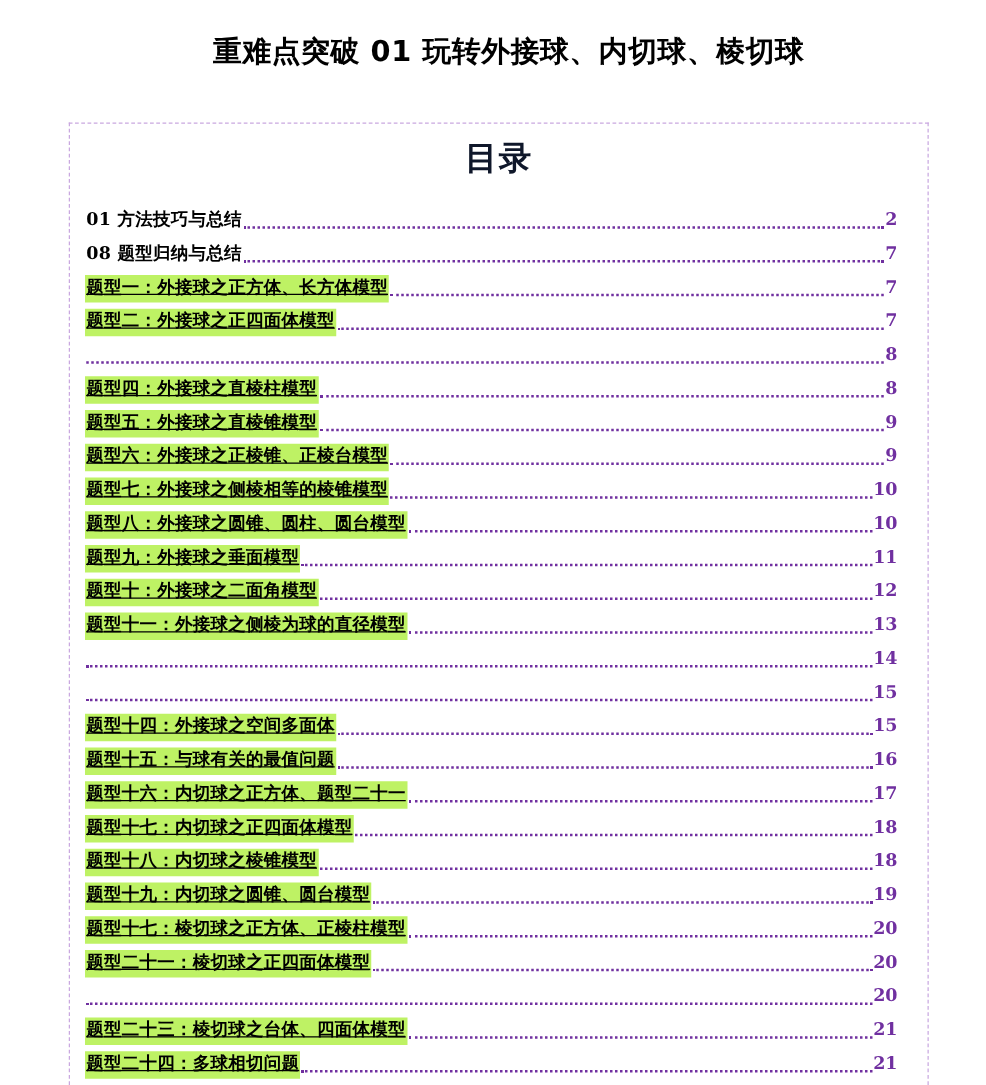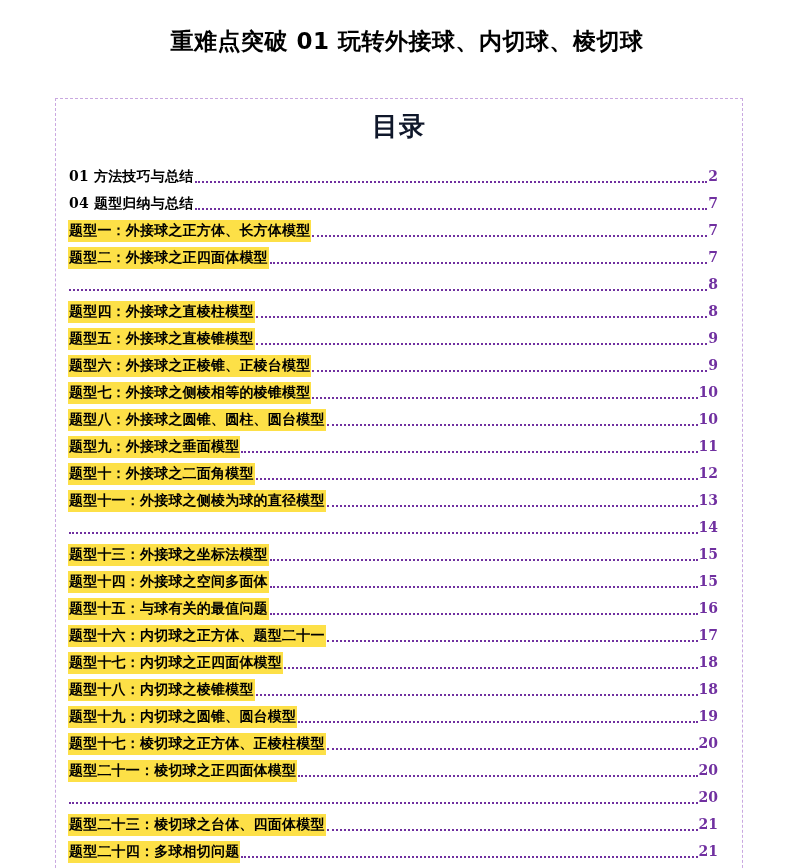--- a/index.html
+++ b/index.html
@@ -73,21 +73,22 @@
       padding: 1px 1px 2px 1px;
       font-family: "DejaVu Sans", "Liberation Sans", sans-serif;
       font-size: 14px;
       letter-spacing: 0.2px;
     }
     .toc-item.level1 .toc-label {
       font-family: "DejaVu Serif", "Liberation Serif", serif;
       font-size: 14px;
     }
     .toc-item.level2 .toc-label {
-      background: #fde047;
+      background: #bef264;
+      text-decoration: underline;
     }
     .toc-leader {
       flex: 1;
       border-bottom: 2px dotted #7030a0;
       margin: 0 1px 5px 1px;
       height: 1px;
     }
     .toc-page {
       color: #7030a0;
       font-family: "DejaVu Serif", "Liberation Serif", serif;
@@ -104,21 +105,21 @@
 
 <div class="toc-box">
   <div class="toc-heading">目录</div>
   <ul class="toc-list">
     <li class="toc-item level1">
         <span class="toc-label">01 方法技巧与总结</span>
         <span class="toc-leader"></span>
         <span class="toc-page">2</span>
       </li>
     <li class="toc-item level1">
-        <span class="toc-label">04 题型归纳与总结</span>
+        <span class="toc-label">08 题型归纳与总结</span>
         <span class="toc-leader"></span>
         <span class="toc-page">7</span>
       </li>
     <li class="toc-item level2">
         <span class="toc-label">题型一：外接球之正方体、长方体模型</span>
         <span class="toc-leader"></span>
         <span class="toc-page">7</span>
       </li>
     <li class="toc-item level2">
         <span class="toc-label">题型二：外接球之正四面体模型</span>
@@ -167,21 +168,20 @@
     <li class="toc-item level2">
         <span class="toc-label">题型十一：外接球之侧棱为球的直径模型</span>
         <span class="toc-leader"></span>
         <span class="toc-page">13</span>
       </li>
     <li class="toc-item level2">
         <span class="toc-leader"></span>
         <span class="toc-page">14</span>
       </li>
     <li class="toc-item level2">
-        <span class="toc-label">题型十三：外接球之坐标法模型</span>
         <span class="toc-leader"></span>
         <span class="toc-page">15</span>
       </li>
     <li class="toc-item level2">
         <span class="toc-label">题型十四：外接球之空间多面体</span>
         <span class="toc-leader"></span>
         <span class="toc-page">15</span>
       </li>
     <li class="toc-item level2">
         <span class="toc-label">题型十五：与球有关的最值问题</span>

